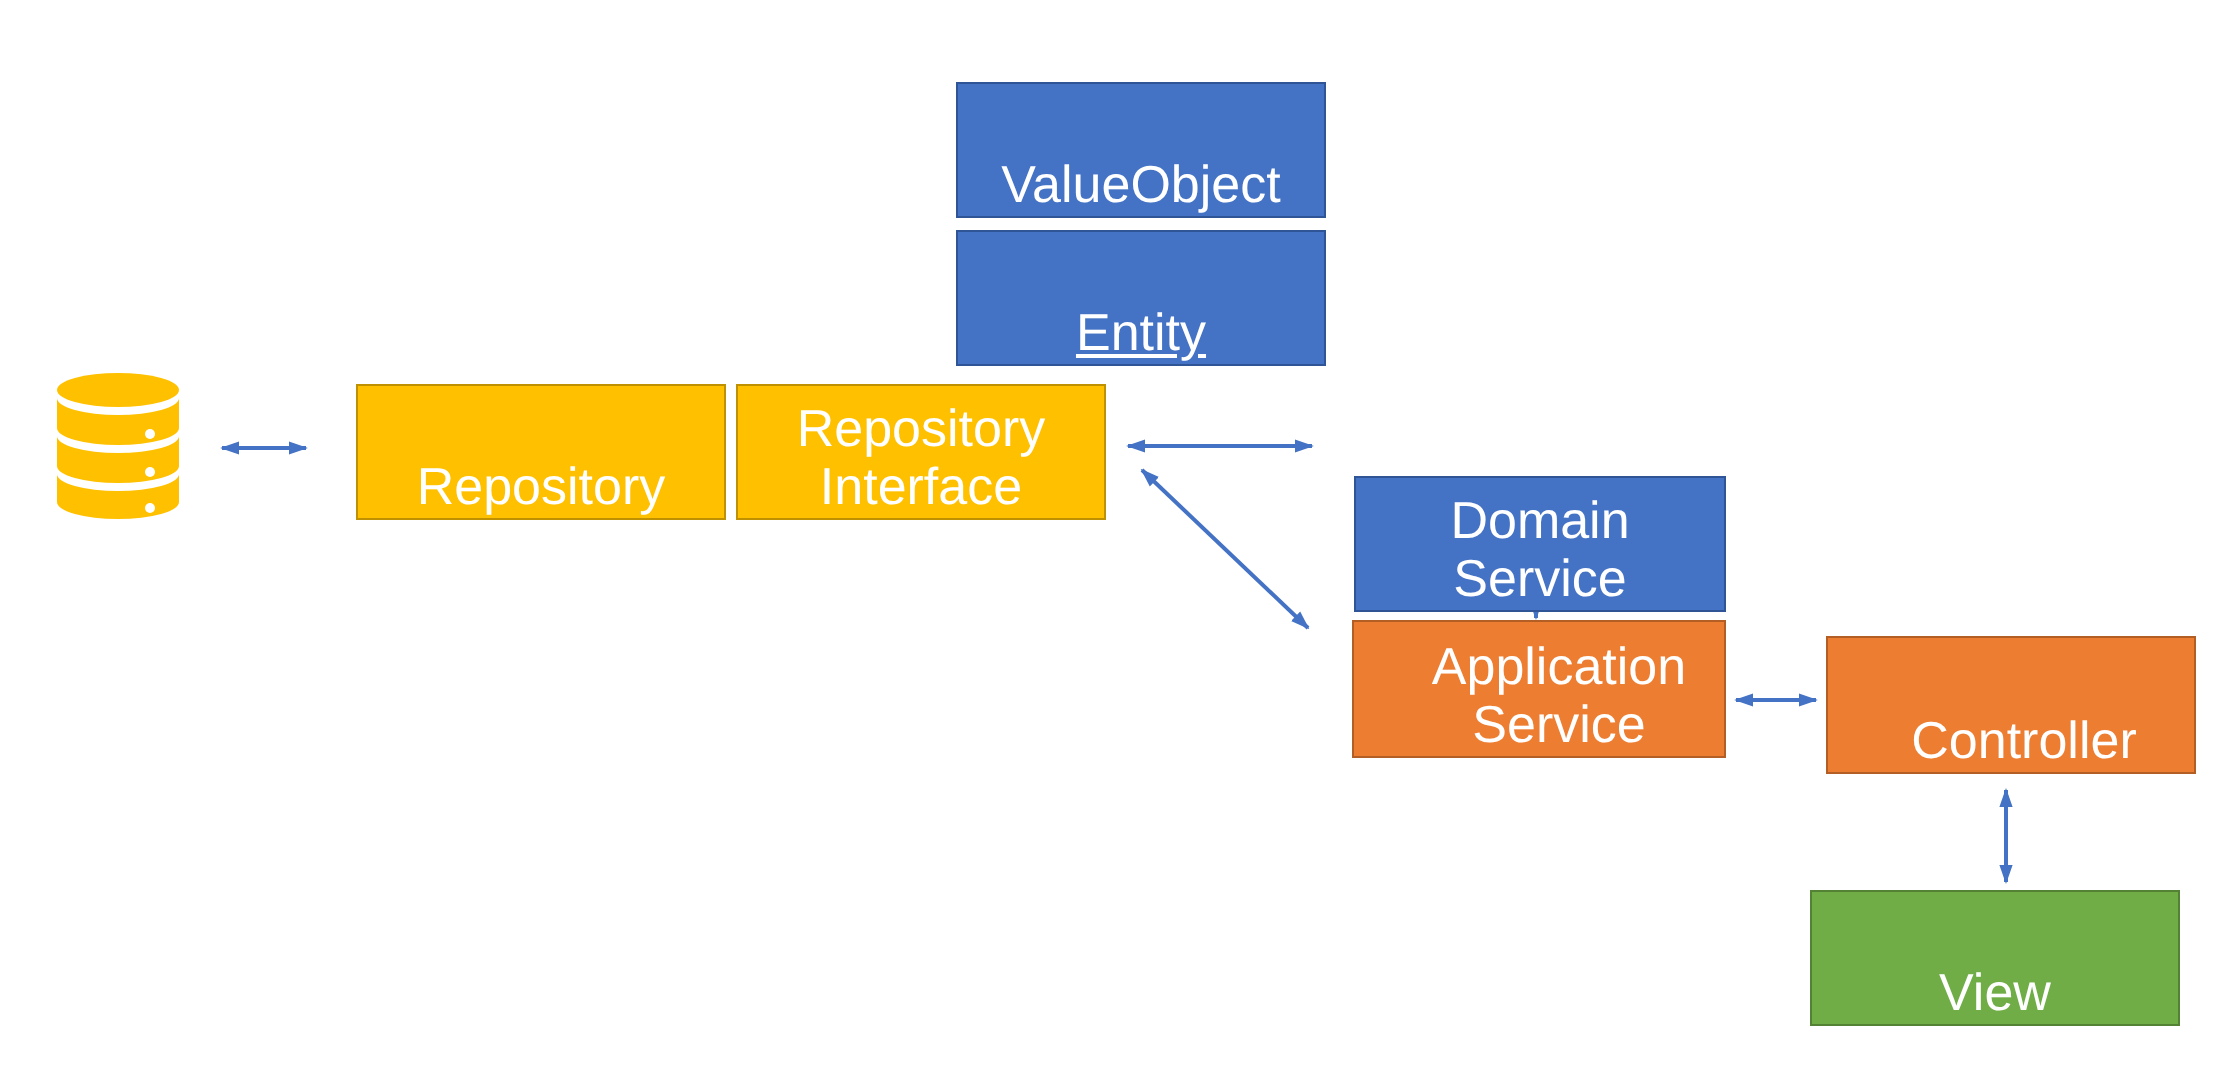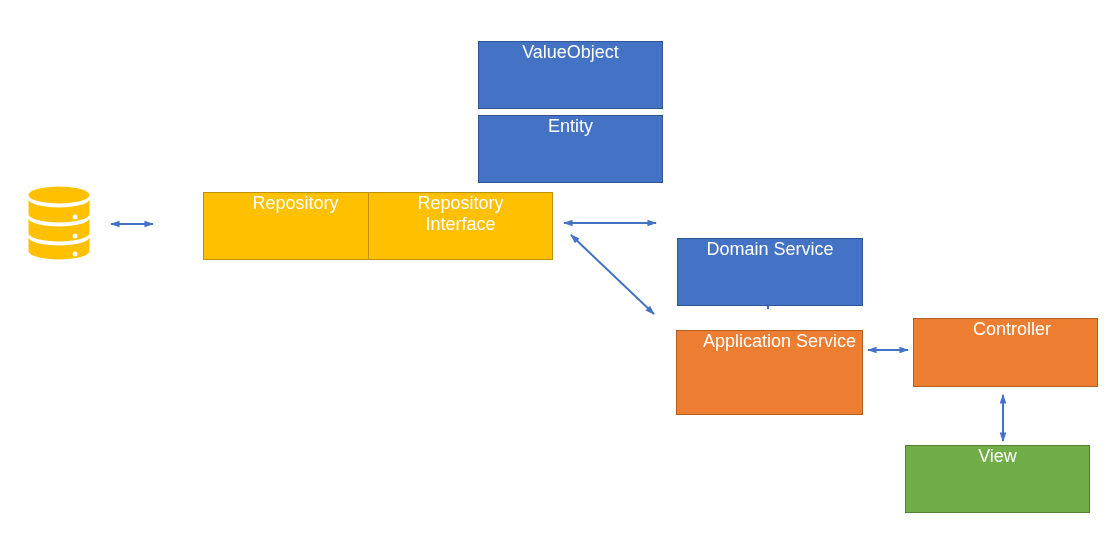--- a/index.html
+++ b/index.html
@@ -1,22 +1,22 @@
 <!DOCTYPE html>
 <html style="--arrow: #4472C4; --gold_fill: #FFC000; --gold_border: #BF9000; --blue_fill: #4472C4; --blue_border: #2F5597; --orange_fill: #ED7D31; --orange_border: #B25E25; --green_fill: #70AD47; --green_border: #548235; --text: #FFFFFF;"><head>
 <meta charset="utf-8">
 <style>
   html,body{margin:0;padding:0;background:#fff;}
   .canvas{
     position:relative;width:1113px;height:533px;background:#fff;
     font-family:"Liberation Sans", sans-serif;overflow:hidden;
   }
   .box{
-    position:absolute;display:flex;align-items:flex-start;justify-content:center;
-    box-sizing:border-box;color:var(--text);font-size:18px;line-height:1.14;
+    position:absolute;display:flex;align-items:flex-end;justify-content:center;
+    box-sizing:border-box;color:var(--text);font-size:26px;line-height:1.14;
     text-align:center;border:1.5px solid transparent;
   }
   .box span{display:inline-block;max-width:155px;}
   .gold{background:var(--gold_fill);border-color:var(--gold_border);}
   .blue{background:var(--blue_fill);border-color:var(--blue_border);}
   .orange{background:var(--orange_fill);border-color:var(--orange_border);}
   .green{background:var(--green_fill);border-color:var(--green_border);}
   .overlay{position:absolute;left:0;top:0;width:1113px;height:533px;}
   .connector{stroke:var(--arrow);stroke-width:2;marker-start:url(#ah);marker-end:url(#ah);}
   .db-icon{position:absolute;left:28px;top:186px;width:62px;height:74px;}
@@ -49,37 +49,37 @@
     <path class="db-part" d="M0.5,51 A30.5 8.5 0 0 0 61.5,51 L61.5,65 A30.5 8.5 0 0 1 0.5,65 Z"></path>
     <circle class="db-dot" cx="47" cy="31" r="2.5"></circle>
     <circle class="db-dot" cx="47" cy="50" r="2.5"></circle>
     <circle class="db-dot" cx="47" cy="68" r="2.5"></circle>
   </svg>
 
   <div class="box blue" style="left:478px;top:41px;width:185px;height:68px;">
     <span>ValueObject</span>
   </div>
 
-  <div class="box blue" style="left:478px;top:115px;width:185px;height:68px;">
+  <div class="box blue" style="left:478px;top:115px;width:185px;height:68px;text-decoration:underline;">
     <span>Entity</span>
   </div>
 
-  <div class="box gold" style="left:178px;top:192px;width:185px;height:68px;margin-left:25px;">
+  <div class="box gold" style="left:178px;top:192px;width:185px;height:68px;">
     <span>Repository</span>
   </div>
 
   <div class="box gold" style="left:368px;top:192px;width:185px;height:68px;">
     <span>Repository Interface</span>
   </div>
 
   <div class="box blue" style="left:677px;top:190px;width:186px;height:68px;margin-top:48px;">
     <span>Domain Service</span>
   </div>
 
-  <div class="box orange" style="left:676px;top:330px;width:187px;height:85px;padding-left:20px;">
+  <div class="box orange" style="left:676px;top:310px;width:187px;height:69px;padding-left:20px;">
     <span>Application Service</span>
   </div>
 
   <div class="box orange" style="left:913px;top:318px;width:185px;height:69px;padding-left:13px;">
     <span>Controller</span>
   </div>
 
   <div class="box green" style="left:905px;top:445px;width:185px;height:68px;">
     <span>View</span>
   </div>

